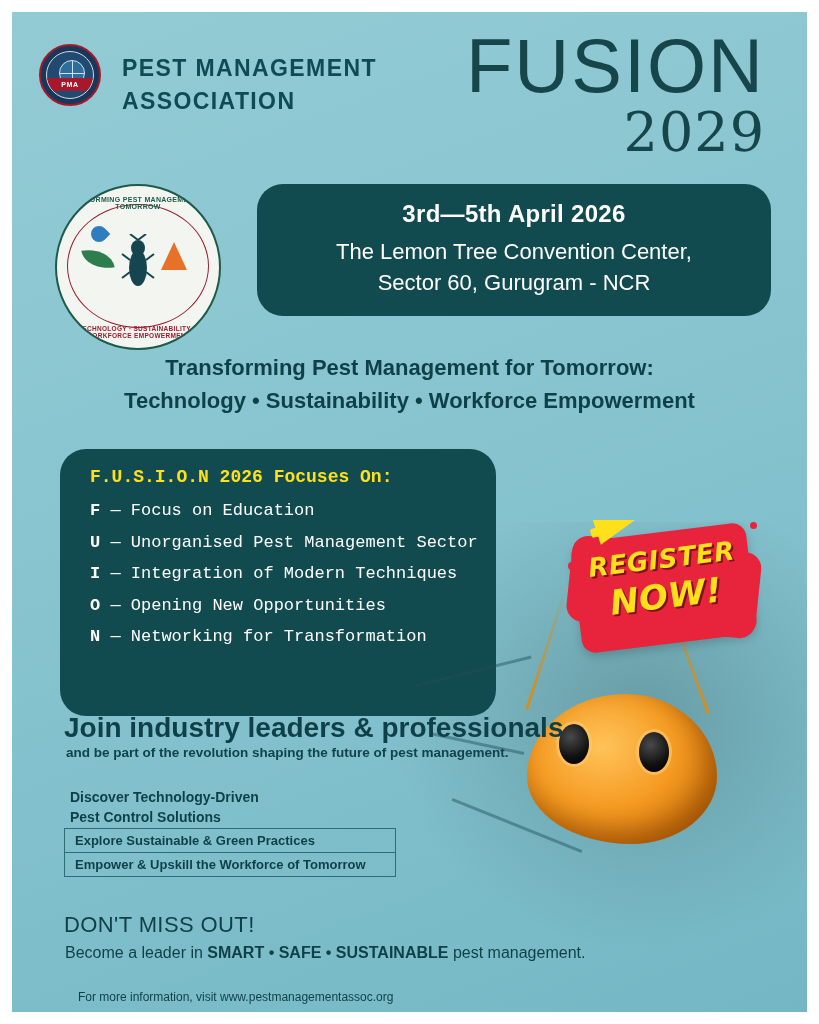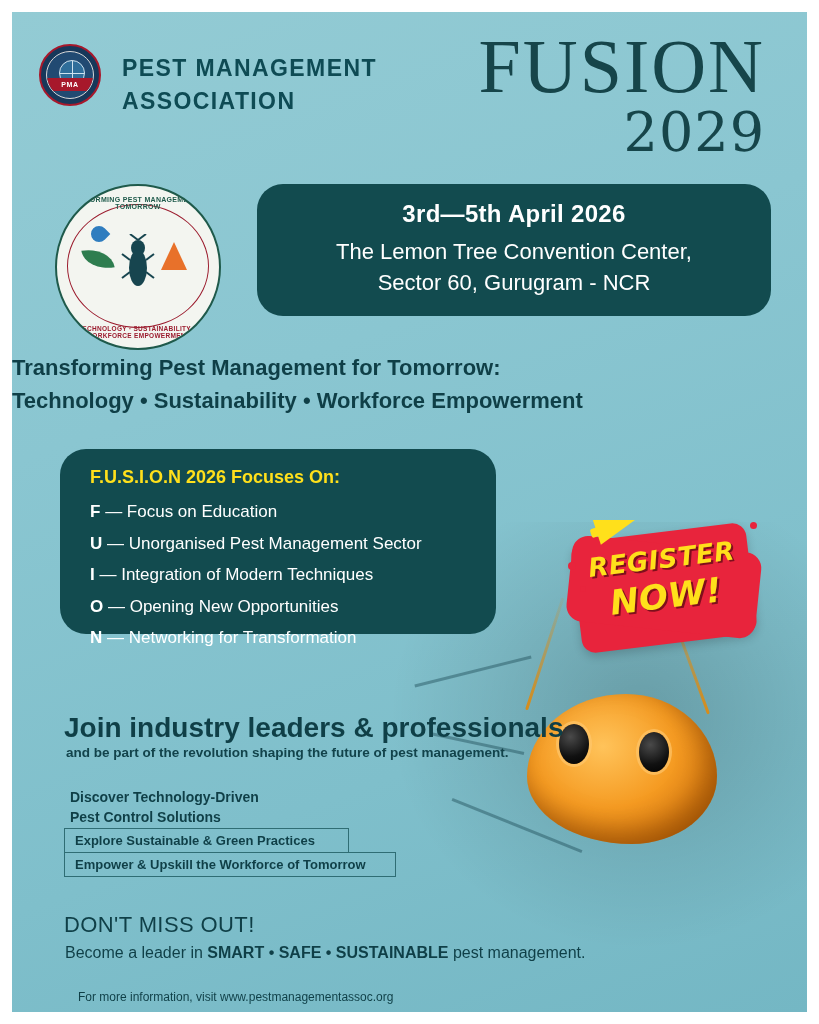--- a/index.html
+++ b/index.html
@@ -114,21 +114,21 @@
     line-height: 1.42;
   }
 
   .fusion-title {
     position: absolute;
     right: 42px;
     top: 18px;
     text-align: right;
   }
   .fusion-word {
-    font-family: Liberation Serif, serif;
+    font-family: Liberation Sans, sans-serif;
     font-size: 76px;
     line-height: 0.95;
     letter-spacing: 2px;
     color: #16454a;
     font-weight: normal;
   }
   .fusion-year {
     font-family: "DejaVu Serif", serif;
     font-size: 54px;
     color: #16454a;
@@ -230,38 +230,39 @@
     font-size: 22px;
     line-height: 1.42;
     font-weight: normal;
   }
 
   
   .tagline {
     position: absolute;
     left: 0; right: 0;
     top: 340px;
-    text-align: left;
+    text-align: center;
     color: #0f3f47;
     font-size: 22px;
     font-weight: bold;
     line-height: 1.48;
   }
 
   
   .focus-panel {
     position: absolute;
     left: 48px;
     top: 437px;
     width: 436px;
-    height: 185px;
+    height: 267px;
     background: #124b4f;
     border-radius: 26px;
     padding: 18px 0 0 0;
     box-sizing: border-box;
+    font-family: Liberation Mono, monospace;
   }
   .focus-heading {
     color: #ffe01b;
     font-size: 18px;
     font-weight: bold;
     margin-left: 30px;
     margin-bottom: 14px;
   }
   .focus-item {
     color: #ffffff;
@@ -414,21 +415,21 @@
   .bullet-box {
     position: absolute;
     left: 52px;
     font-size: 13px;
     color: #0f3f47;
     font-weight: bold;
     border: 1px solid #2f6d74;
     padding: 4px 10px;
     box-sizing: border-box;
   }
-  .bullet-box.b1 { top: 816px; width: 285px; }
+  .bullet-box.b1 { top: 816px; width: 332px; }
   .bullet-box.b2 { top: 840px; width: 332px; }
 
   
   .dont-miss {
     position: absolute;
     left: 52px;
     top: 900px;
     color: #0f3f47;
     font-size: 22px;
     letter-spacing: 0.4px;

